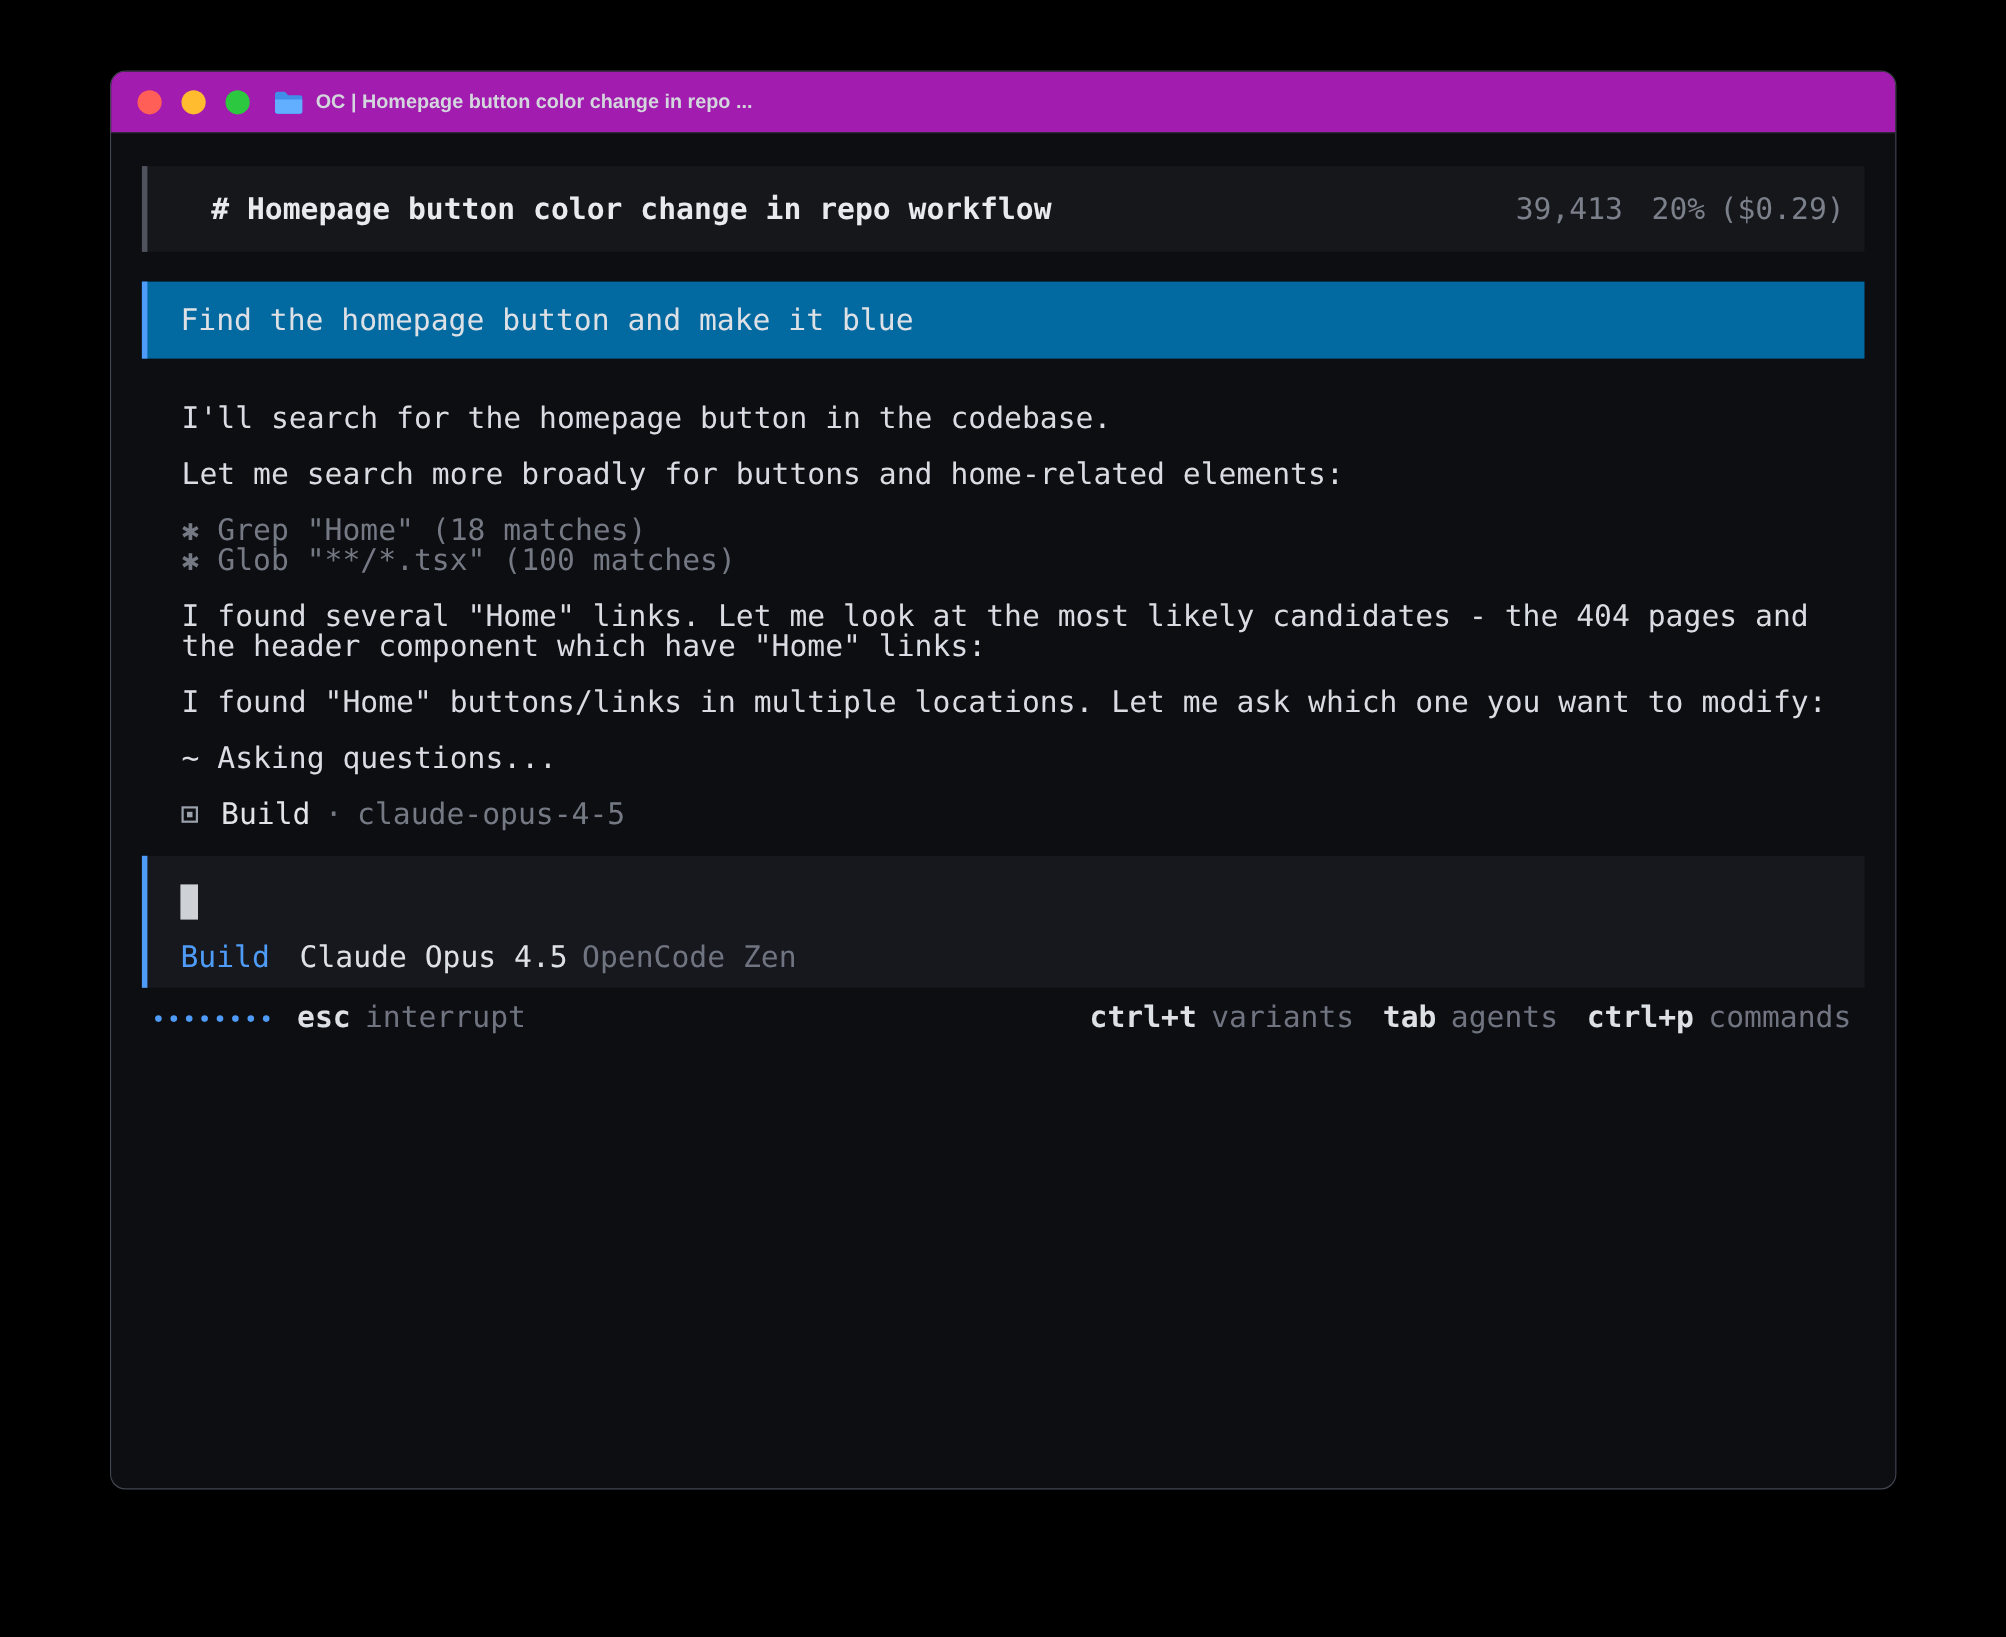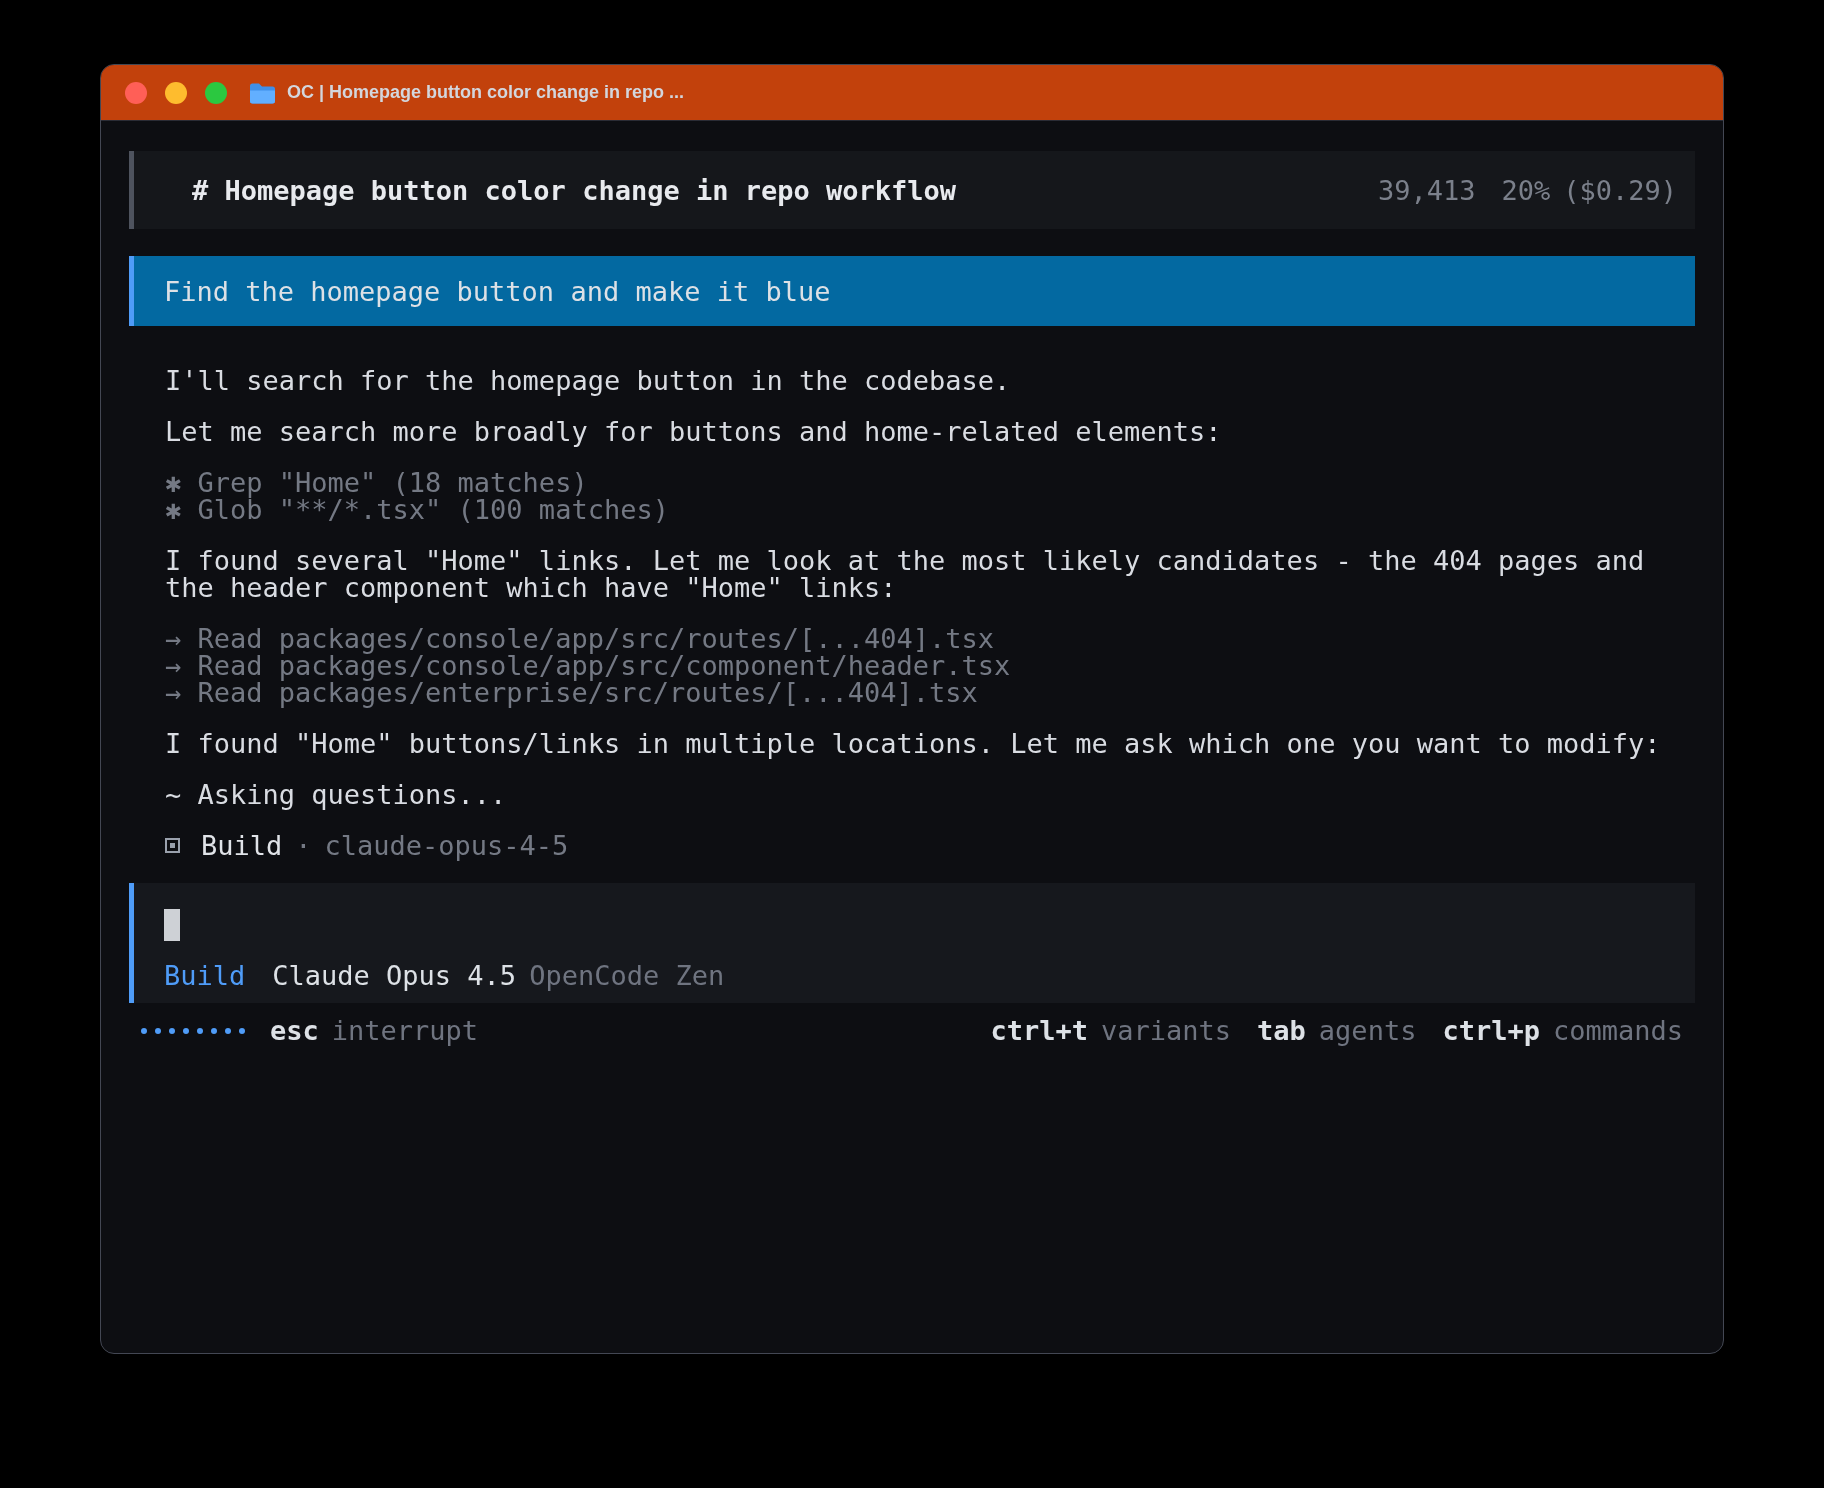--- a/index.html
+++ b/index.html
@@ -10,21 +10,21 @@
   }
 
   .window {
     position:absolute; left:100px; top:64px; width:1624px; height:1290px;
     background:#0d0e12; border:1px solid #434753; border-radius:14px;
     overflow:hidden;
   }
 
   
   .titlebar {
-    height:56px; background:#c2410c; border-bottom:1px solid #2a2c35;
+    height:56px; background:#a21caf; border-bottom:1px solid #2a2c35;
     display:flex; padding:0 24px;
   }
   .traffic-lights { display:flex; align-items:center; gap:18px; }
   .tl { width:22px; height:22px; border-radius:50%; display:block; }
   .tl.close { background:#ff5f57; }
   .tl.min   { background:#febc2e; }
   .tl.max   { background:#2bc840; }
   .titlebar-title {
     display:flex; align-items:center; gap:12px; margin-left:22px;
     font-family:"Liberation Sans","DejaVu Sans",sans-serif;
@@ -143,25 +143,20 @@
 
       <div class="group">
         <p class="tool">✱ Grep "Home" (18 matches)</p>
         <p class="tool">✱ Glob "**/*.tsx" (100 matches)</p>
       </div>
 
       <div class="group">
         <p class="txt">I found several "Home" links. Let me look at the most likely candidates - the 404 pages and the header component which have "Home" links:</p>
       </div>
 
-      <div class="group">
-        <p class="tool">→ Read packages/console/app/src/routes/[...404].tsx</p>
-        <p class="tool">→ Read packages/console/app/src/component/header.tsx</p>
-        <p class="tool">→ Read packages/enterprise/src/routes/[...404].tsx</p>
-      </div>
 
       <div class="group">
         <p class="txt">I found "Home" buttons/links in multiple locations. Let me ask which one you want to modify:</p>
       </div>
 
       <div class="group">
         <p class="txt">~ Asking questions...</p>
       </div>
 
       <div class="group agent-row">

